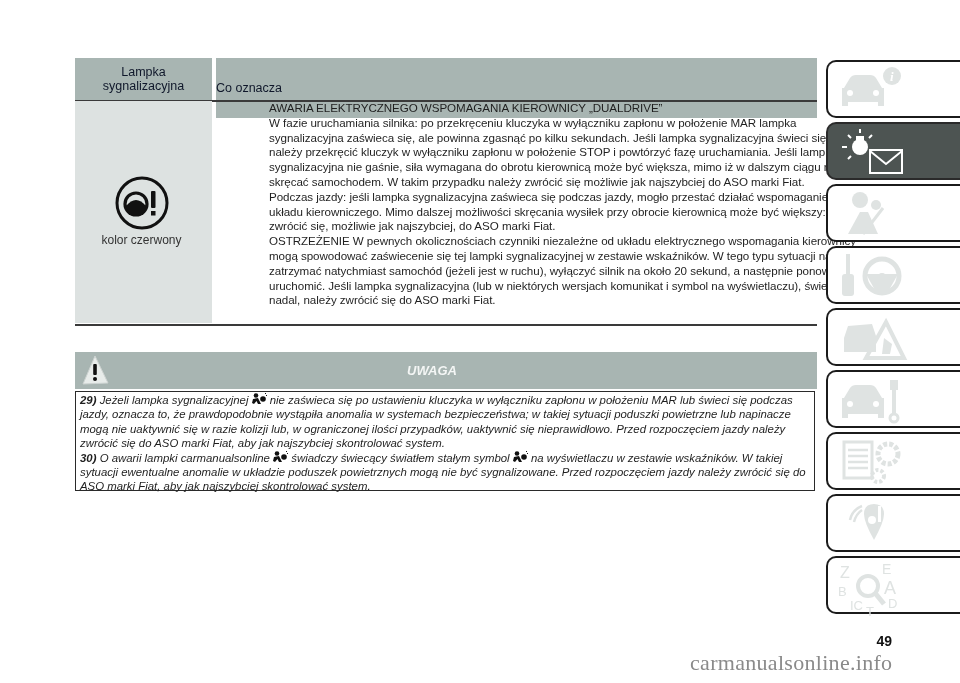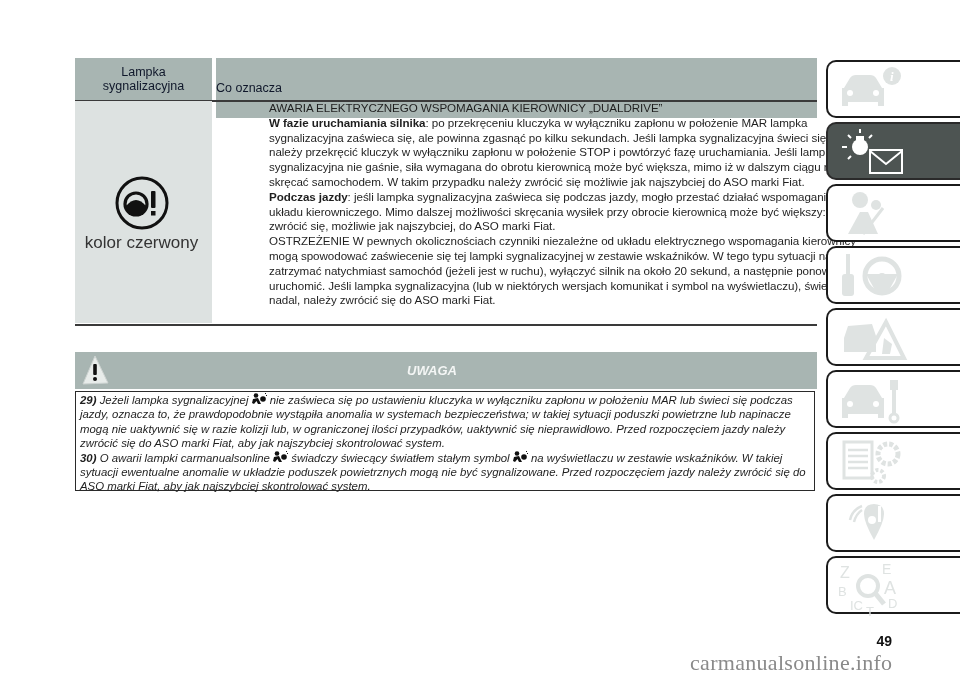--- a/index.html
+++ b/index.html
@@ -7,24 +7,24 @@
          font-family:"Liberation Sans", sans-serif; color:#1a1a1a; }
   .abs { position:absolute; }
 
   
   .th { background:#a8b5b2; color:#0f172a; font-size:12.5px; text-align:center; line-height:14px; }
   .th1 { left:75px; top:58px; width:137px; height:42px; display:flex; flex-direction:column; justify-content:center; }
   .th2 { left:216px; top:58px; width:601px; height:60px; display:flex; align-items:center; justify-content:flex-start; }
   .hline { left:75px; width:742px; height:2px; background:#3a3a3a; }
   .left-cell { left:75px; top:101px; width:137px; height:222px; background:#dde2e1; }
   .icon-wrap { left:113px; top:174px; width:58px; height:58px; }
-  .lamp-label { left:75px; top:233px; width:133px; text-align:center; font-size:17px; color:#333; }
+  .lamp-label { left:75px; top:233px; width:133px; text-align:center; font-size:12px; color:#333; }
   .content { left:225px; top:101px; width:595px; font-size:11.6px; line-height:14.8px; color:#1f1f1f; letter-spacing:-0.05px;margin-left:44px; }
   .content p { margin:0; }
-  .content b { font-weight:bold; }
+  .content b { font-weight:normal; }
 
   
   .warn-bar { left:75px; top:352px; width:742px; height:37px; background:#a8b5b2; }
   .warn-title { left:61px; top:352px; width:742px; height:37px; display:flex; align-items:center; justify-content:center;
                 color:#f4f6f5; font-weight:bold; font-style:italic; font-size:13px; }
   .warn-icon { left:80px; top:354px; width:30px; height:32px; }
   .warn-box { left:75px; top:391px; width:740px; height:100px; border:1.5px solid #2a2a2a; box-sizing:border-box; }
   .warn-text { left:80px; top:393px; width:733px; font-size:11.4px; line-height:14.4px; font-style:italic; color:#1f1f1f; }
   .warn-text p { margin:0; }
   .warn-text b { font-weight:bold; }

